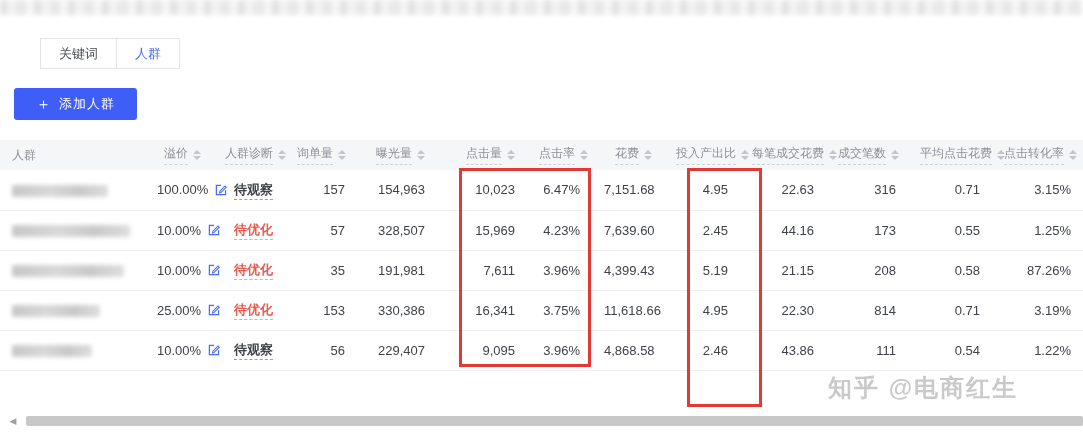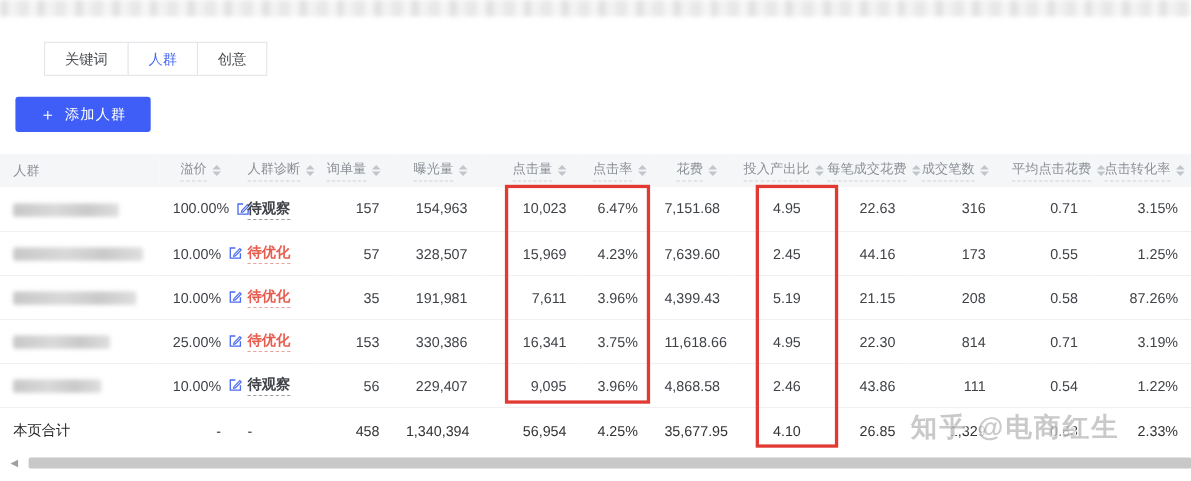--- a/index.html
+++ b/index.html
@@ -28,21 +28,21 @@
     display:flex; align-items:center; cursor:pointer; letter-spacing:1px;
   }
   .add-btn .plus { font-size:15px; margin-right:7px; font-weight:400; }
 
   
   table { position:absolute; left:0; top:140px; width:1083px; border-collapse:collapse; table-layout:fixed; font-size:13px; }
   thead th { background:#f5f6f7; height:30px; font-weight:400; font-size:12px; color:#8c9097; padding:0 12px; white-space:nowrap; }
   tbody td { height:40px; padding:0 12px; color:#3f4247; border-bottom:1px solid #eef0f2; white-space:nowrap; background:#fff; }
   tr.summary td { height:42px; border-bottom:none; color:#333; }
   tr.summary td:first-child { color:#262626; }
-  .al { text-align:left; } .ar { text-align:right; } .ac { text-align:left; }
+  .al { text-align:left; } .ar { text-align:right; } .ac { text-align:right; }
   .hcell { display:inline-flex; align-items:center; gap:3px; }
   .hlabel.dashed { border-bottom:1px dashed #cfd3d9; padding-bottom:2px; }
   .sorter { display:inline-flex; flex-direction:column; gap:2px; margin-left:2px; }
   .sorter i { width:0; height:0; border-left:4px solid transparent; border-right:4px solid transparent; display:block; }
   .sorter .up { border-bottom:4px solid #c2c6cc; }
   .sorter .dn { border-top:4px solid #c2c6cc; }
 
   
   .name-blur { display:inline-block; height:12px; border-radius:2px; vertical-align:middle;
     background:linear-gradient(90deg,#c7c7c7,#d9d9d9 40%,#c9c9c9 70%,#dedede); filter:blur(2px); }
@@ -78,21 +78,20 @@
   .hscroll .thumb { flex:1; height:10px; background:#c8c8c8; border-radius:2px; cursor:grab; }
 </style>
 </head>
 <body>
 
 <div class="top-blur"></div>
 
 <div class="tabbar" id="tabbar">
     <div class="tab">关键词</div>
     <div class="tab active">人群</div>
-    <div class="tab">创意</div>
   </div>
 
 <button class="add-btn">
   <span class="plus">＋</span>
   <span>添加人群</span>
 </button>
 
 <table>
   <colgroup>
     <col style="width:145px">
@@ -309,35 +308,20 @@
         <td class="ar">229,407</td>
         <td class="ar">9,095</td>
         <td class="ar">3.96%</td>
         <td class="ar">4,868.58</td>
         <td class="ar">2.46</td>
         <td class="ar">43.86</td>
         <td class="ar">111</td>
         <td class="ar">0.54</td>
         <td class="ar">1.22%</td>
       </tr>
-      <tr class="summary">
-        <td class="al">本页合计</td>
-        <td class="ar">-</td>
-        <td class="ac">-</td>
-        <td class="ar">458</td>
-        <td class="ar">1,340,394</td>
-        <td class="ar">56,954</td>
-        <td class="ar">4.25%</td>
-        <td class="ar">35,677.95</td>
-        <td class="ar">4.10</td>
-        <td class="ar">26.85</td>
-        <td class="ar">1,329</td>
-        <td class="ar">0.63</td>
-        <td class="ar">2.33%</td>
-      </tr>
     </tbody>
 </table>
 
 <div class="hl-box clicks"></div>
 <div class="hl-box roi"></div>
 
 <div class="watermark">知乎 @电商红生</div>
 
 <div class="hscroll">
   <span class="arrow">◀</span>

